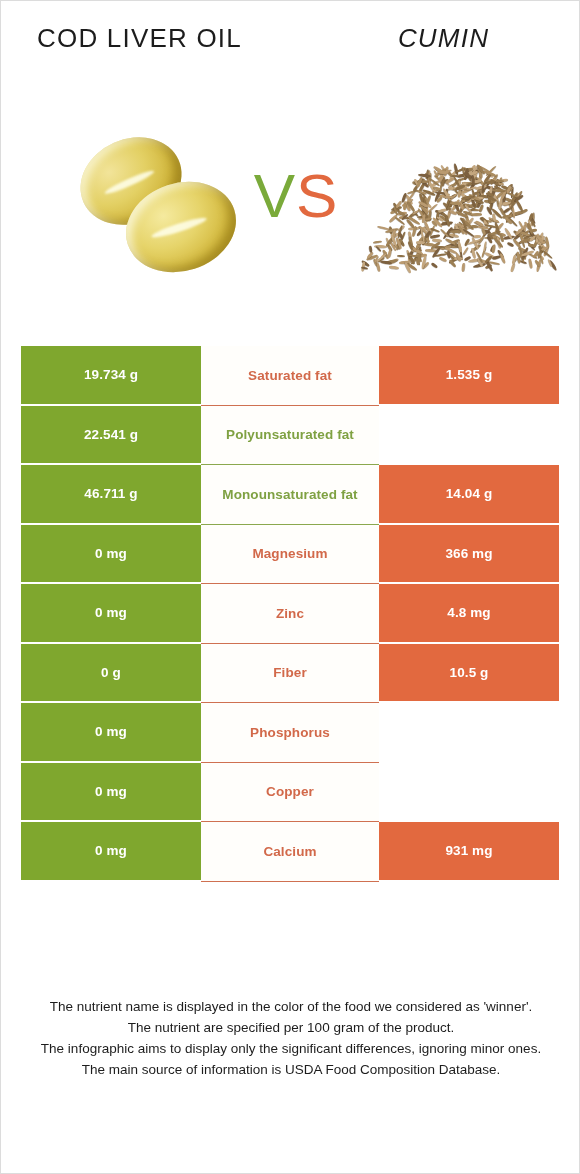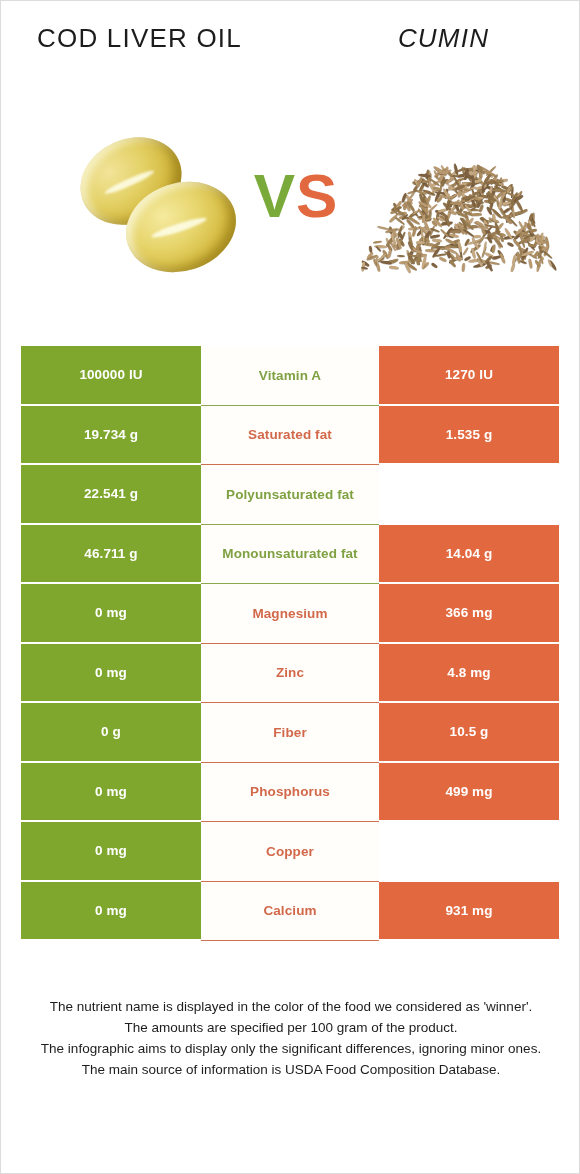--- a/index.html
+++ b/index.html
@@ -62,21 +62,21 @@
   .img-left  { left: 72px;  width: 190px; height: 160px; }
   .img-right { left: 348px; width: 215px; height: 160px; }
 
   .vs {
     position: absolute;
     left: 240px;
     top: 38px;
     width: 110px;
     text-align: center;
     font-family: "Liberation Sans", sans-serif;
-    font-weight: 700;
+    font-weight: 400;
     font-size: 62px;
     line-height: 62px;
     letter-spacing: 1px;
   }
   .vs .v { color: #7aaa3a; }
   .vs .s { color: #e2693f; }
 
   
   .pill {
     position: absolute;
@@ -715,25 +715,20 @@
         <div class="seed" style="left: 119.344px; top: 52.2565px; width: 10.413px; height: 2.93173px; transform: rotate(83.5598deg); background: rgb(125, 97, 64); box-shadow: rgba(70, 52, 28, 0.35) 0px 0.5px 0.5px;"></div>
         <div class="seed" style="left: 175.35px; top: 99.5717px; width: 12.11px; height: 3.22921px; transform: rotate(69.9771deg); background: rgb(156, 127, 84); box-shadow: rgba(70, 52, 28, 0.35) 0px 0.5px 0.5px;"></div>
         <div class="seed" style="left: 106.793px; top: 101.787px; width: 10.3059px; height: 2.48846px; transform: rotate(60.714deg); background: rgb(171, 141, 97); box-shadow: rgba(70, 52, 28, 0.35) 0px 0.5px 0.5px;"></div>
         <div class="seed" style="left: 58.2834px; top: 91.8283px; width: 13.9662px; height: 2.77411px; transform: rotate(31.7646deg); background: rgb(171, 141, 97); box-shadow: rgba(70, 52, 28, 0.35) 0px 0.5px 0.5px;"></div>
       </div>
   </div>
 
 </div>
 
 <div class="table" id="comparison-table">
-    <div class="row win-green">
-      <div class="cell cell-left">100000 IU</div>
-      <div class="cell cell-mid">Vitamin A</div>
-      <div class="cell cell-right">1270 IU</div>
-    </div>
     <div class="row win-orange">
       <div class="cell cell-left">19.734 g</div>
       <div class="cell cell-mid">Saturated fat</div>
       <div class="cell cell-right">1.535 g</div>
     </div>
     <div class="row win-green">
       <div class="cell cell-left">22.541 g</div>
       <div class="cell cell-mid">Polyunsaturated fat</div>
     </div>
     <div class="row win-green">
@@ -752,31 +747,30 @@
       <div class="cell cell-right">4.8 mg</div>
     </div>
     <div class="row win-orange">
       <div class="cell cell-left">0 g</div>
       <div class="cell cell-mid">Fiber</div>
       <div class="cell cell-right">10.5 g</div>
     </div>
     <div class="row win-orange">
       <div class="cell cell-left">0 mg</div>
       <div class="cell cell-mid">Phosphorus</div>
-      <div class="cell cell-right">499 mg</div>
     </div>
     <div class="row win-orange">
       <div class="cell cell-left">0 mg</div>
       <div class="cell cell-mid">Copper</div>
     </div>
     <div class="row win-orange">
       <div class="cell cell-left">0 mg</div>
       <div class="cell cell-mid">Calcium</div>
       <div class="cell cell-right">931 mg</div>
     </div>
   </div>
 
 <div class="footer">
   <p>The nutrient name is displayed in the color of the food we considered as 'winner'.</p>
-  <p>The amounts are specified per 100 gram of the product.</p>
+  <p>The nutrient are specified per 100 gram of the product.</p>
   <p>The infographic aims to display only the significant differences, ignoring minor ones.</p>
   <p>The main source of information is USDA Food Composition Database.</p>
 </div>
 
 </body></html>

